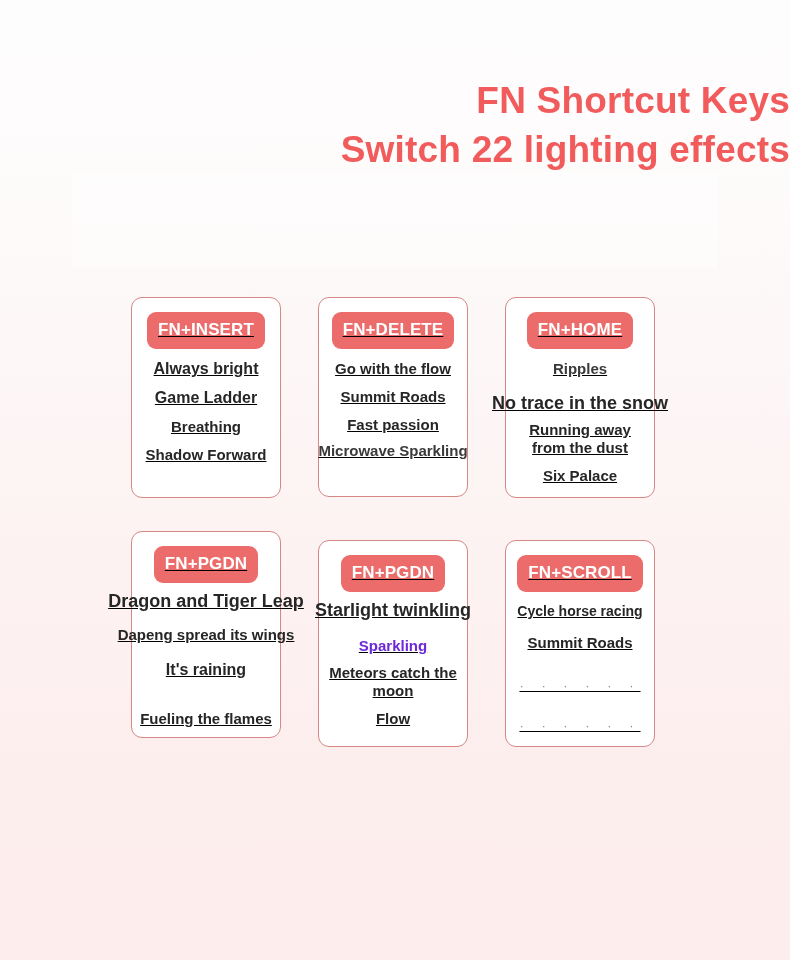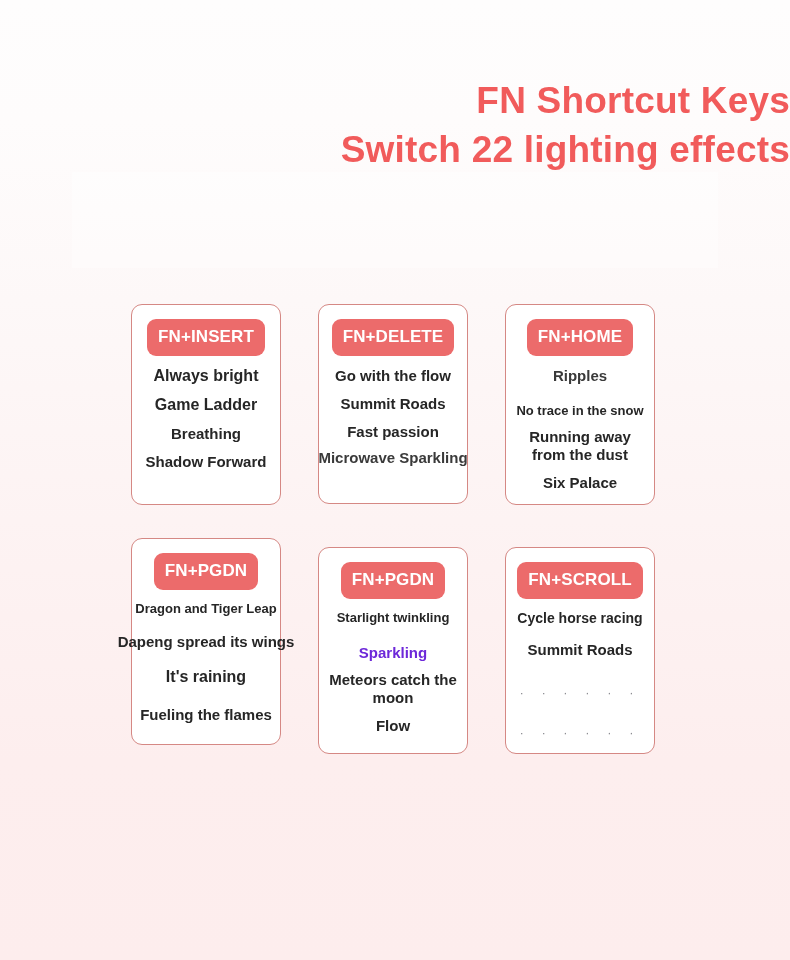--- a/index.html
+++ b/index.html
@@ -53,23 +53,24 @@
     font-weight: bold;
     letter-spacing: 0.2px;
   }
   .title-line-1 { font-size: 37px; line-height: 46px; }
   .title-line-2 { font-size: 37px; line-height: 52px; }
 
   
   .grid {
     position: absolute;
     left: 131px;
-    top: 304px;
+    top: 297px;
     width: 528px;
     z-index: 2;
+    text-decoration: underline;
   }
   .row {
     display: flex;
     gap: 37px;
     align-items: flex-start;
   }
   .row-2 { margin-top: 33px; }
 
   .card {
     width: 150px;
@@ -110,21 +111,21 @@
     font-weight: bold;
     text-align: center;
     white-space: nowrap;
     line-height: 19px;
     margin: 0 0 9px 0;
   }
   .effect:last-child { margin-bottom: 0; }
   .sz-xl  { font-size: 16px; line-height: 20px; }
   .sz-l   { font-size: 15px; line-height: 19px; }
   .sz-m   { font-size: 14px; line-height: 18px; }
-  .sz-s   { font-size: 13px; line-height: 17px; }
+  .sz-s   { font-size: 18px; line-height: 17px; }
   .sz-xs  { font-size: 15px; line-height: 16px; }
 
   .wrap2 { white-space: normal; line-height: 18px; }
 
   .muted { color: #6d28d9; }
   .semi  { color: #3a3a3a; }
 
   .dots-row {
     width: 100%;
     text-align: center;
@@ -178,21 +179,21 @@
             <div class="effect sz-l">Six Palace</div>
           </div>
         </div>
       </div>
     <div class="row row-2">
         <div class="card" style="height: 207px;">
           <div class="badge">FN+PGDN</div>
           <div class="effects">
             <div class="effect sz-s" style="margin-bottom: 17px;">Dragon and Tiger Leap</div>
             <div class="effect sz-xs" style="margin-bottom: 17px;">Dapeng spread its wings</div>
-            <div class="effect sz-xl" style="margin-bottom: 18px;">It's raining</div>
+            <div class="effect sz-xl" style="margin-bottom: 29px;">It's raining</div>
             <div class="effect sz-l">Fueling the flames</div>
           </div>
         </div>
         <div class="card nudge-down" style="height: 207px;">
           <div class="badge">FN+PGDN</div>
           <div class="effects">
             <div class="effect sz-s" style="margin-bottom: 17px;">Starlight twinkling</div>
             <div class="effect sz-l muted">Sparkling</div>
             <div class="effect sz-l wrap2">Meteors catch the moon</div>
             <div class="effect sz-l">Flow</div>

